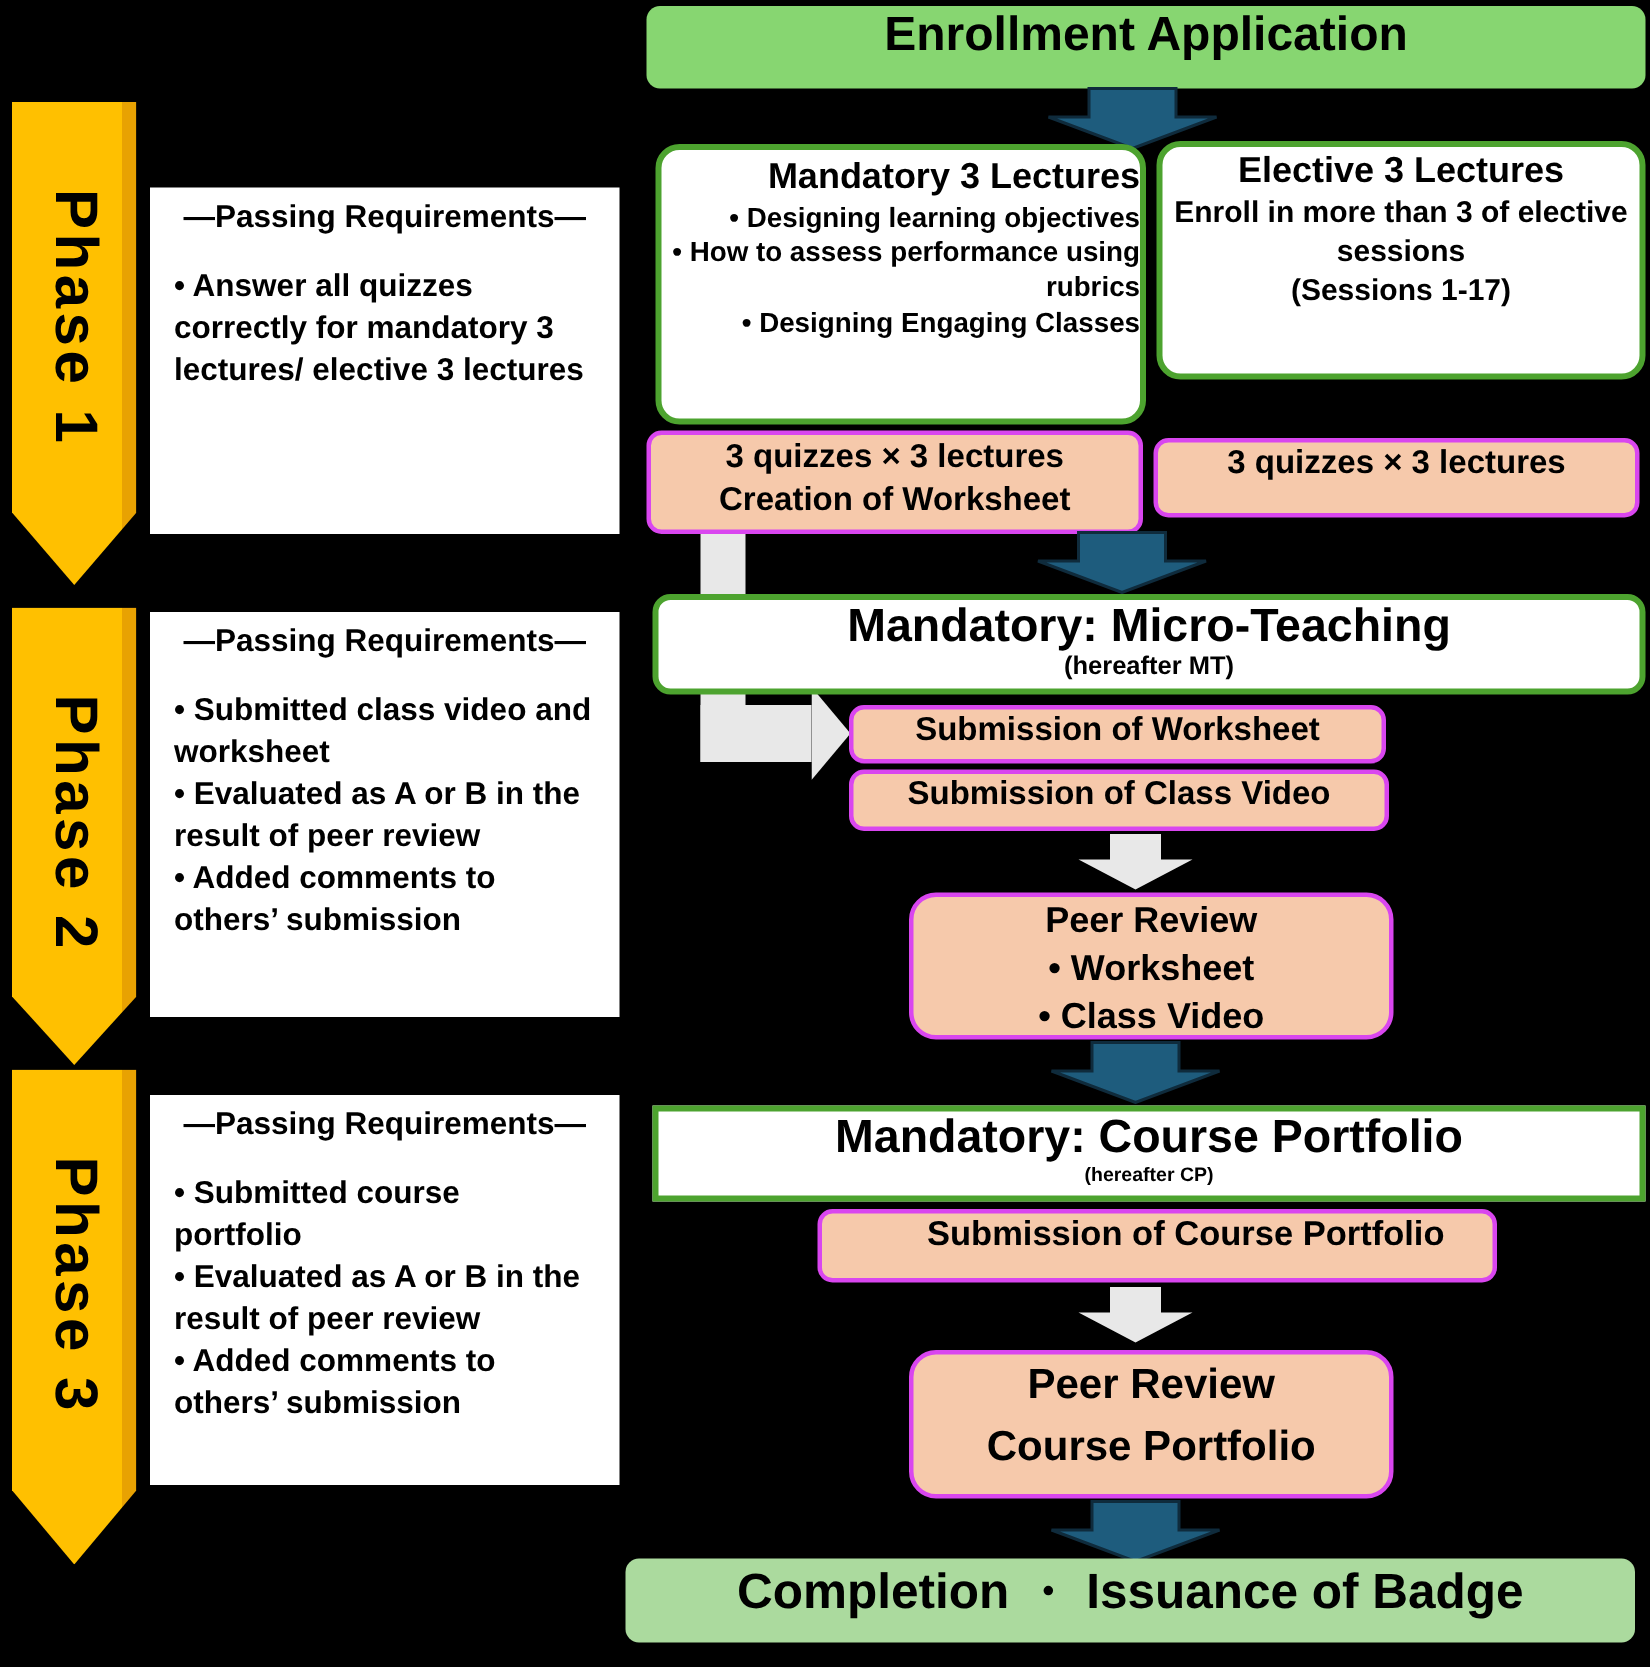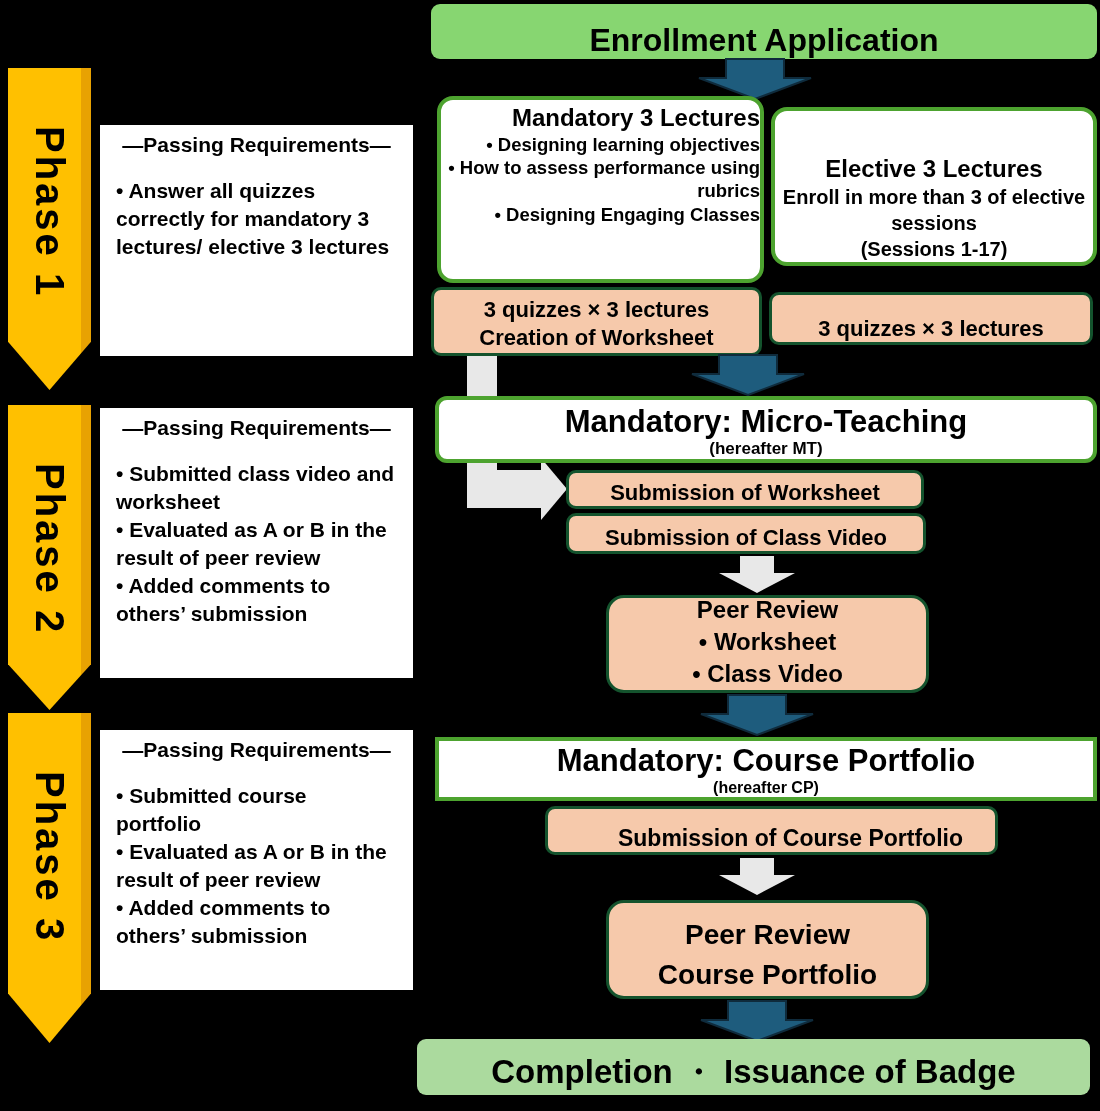--- a/index.html
+++ b/index.html
@@ -2,31 +2,31 @@
 <html><head>
 <meta charset="utf-8">
 <style>
   html,body{margin:0;padding:0;background:#000;}
   .stage{
     position:relative;width:1100px;height:1111px;background:#000;
     font-family:"Liberation Sans","DejaVu Sans",sans-serif;
     font-weight:bold;color:#000;overflow:hidden;
   }
   .abs{position:absolute;box-sizing:border-box;}
-  .center{display:flex;flex-direction:column;align-items:center;justify-content:flex-end;text-align:center;}
+  .center{display:flex;flex-direction:column;align-items:center;justify-content:flex-start;text-align:center;}
 
   
   .green-bright{background:#87D671;border-radius:9px;}
   .green-pale{background:#ABDA9E;border-radius:9px;}
 
   
   .white-green{background:#fff;border:4px solid #4DA32F;border-radius:16px;}
 
   
-  .salmon{background:#F6C9AB;border:3px solid #14532d;border-radius:10px;}
+  .salmon{background:#F6C9AB;border:3px solid #d946ef;border-radius:10px;}
   .salmon-round{border-radius:18px;}
 
   
   .req-box{background:#fff;padding:8px 16px 10px 16px;}
   .req-title{text-align:center;font-size:21px;margin-bottom:20px;}
   .req-item{font-size:21px;line-height:1.33;text-align:left;}
 
   
   .phase{
     background:linear-gradient(90deg,#FFC000 0%,#FFC000 88%,#E8A202 88%,#E8A202 100%);
@@ -85,21 +85,21 @@
       </svg>
   </div>
 
   <div class="abs white-green" style="left:437px;top:96px;width:327px;height:187px;padding-top:4px;text-align:right;">
     <div style="font-size:24px;line-height:1.2;">Mandatory 3 Lectures</div>
     <div style="font-size:18.5px;line-height:1.26;">• Designing learning objectives</div>
     <div style="font-size:18.5px;line-height:1.26;">• How to assess performance using rubrics</div>
     <div style="font-size:18.5px;line-height:1.26;">• Designing Engaging Classes</div>
   </div>
 
-  <div class="abs white-green center" style="left:771px;top:94px;width:326px;height:159px;margin-top:13px;">
+  <div class="abs white-green center" style="left:771px;top:94px;width:326px;height:159px;">
     <div style="font-size:24px;line-height:1.3;">Elective 3 Lectures</div>
     <div style="font-size:20px;line-height:1.3;">Enroll in more than 3 of elective sessions</div>
     <div style="font-size:20px;line-height:1.3;">(Sessions 1-17)</div>
   </div>
 
   <div class="abs salmon center" style="left:431px;top:287px;width:331px;height:69px;font-size:22px;line-height:1.3;">
     <div>3 quizzes × 3 lectures</div>
     <div>Creation of Worksheet</div>
   </div>
   <div class="abs salmon center" style="left:769px;top:292px;width:324px;height:53px;font-size:22px;">
@@ -146,21 +146,21 @@
   </div>
 
   <div class="abs" style="left:699px;top:694px;">
     <svg width="116" height="42" viewBox="0 0 116 42">
         <polygon points="29,1 87,1 87,20 114,20 58,41 2,20 29,20" fill="#1E5C7D" stroke="#0F2B3C" stroke-width="2"></polygon>
       </svg>
   </div>
 
   <div class="abs white-green center" style="left:435px;top:737px;width:662px;height:64px;border-radius:0;">
     <div style="font-size:31px;line-height:1.1;">Mandatory: Course Portfolio</div>
-    <div style="font-size:16px;line-height:1.2;">(hereafter CP)</div>
+    <div style="font-size:13px;line-height:1.2;">(hereafter CP)</div>
   </div>
 
   <div class="abs salmon center" style="left:545px;top:806px;width:453px;height:49px;font-size:23px;padding-left:38px;">
     <span>Submission of Course Portfolio</span>
   </div>
 
   <div class="abs" style="left:717px;top:858px;">
     <svg width="80" height="38" viewBox="0 0 80 38">
         <polygon points="23,0 57,0 57,17 78,17 40,37 2,17 23,17" fill="#E8E8E8"></polygon>
       </svg>

